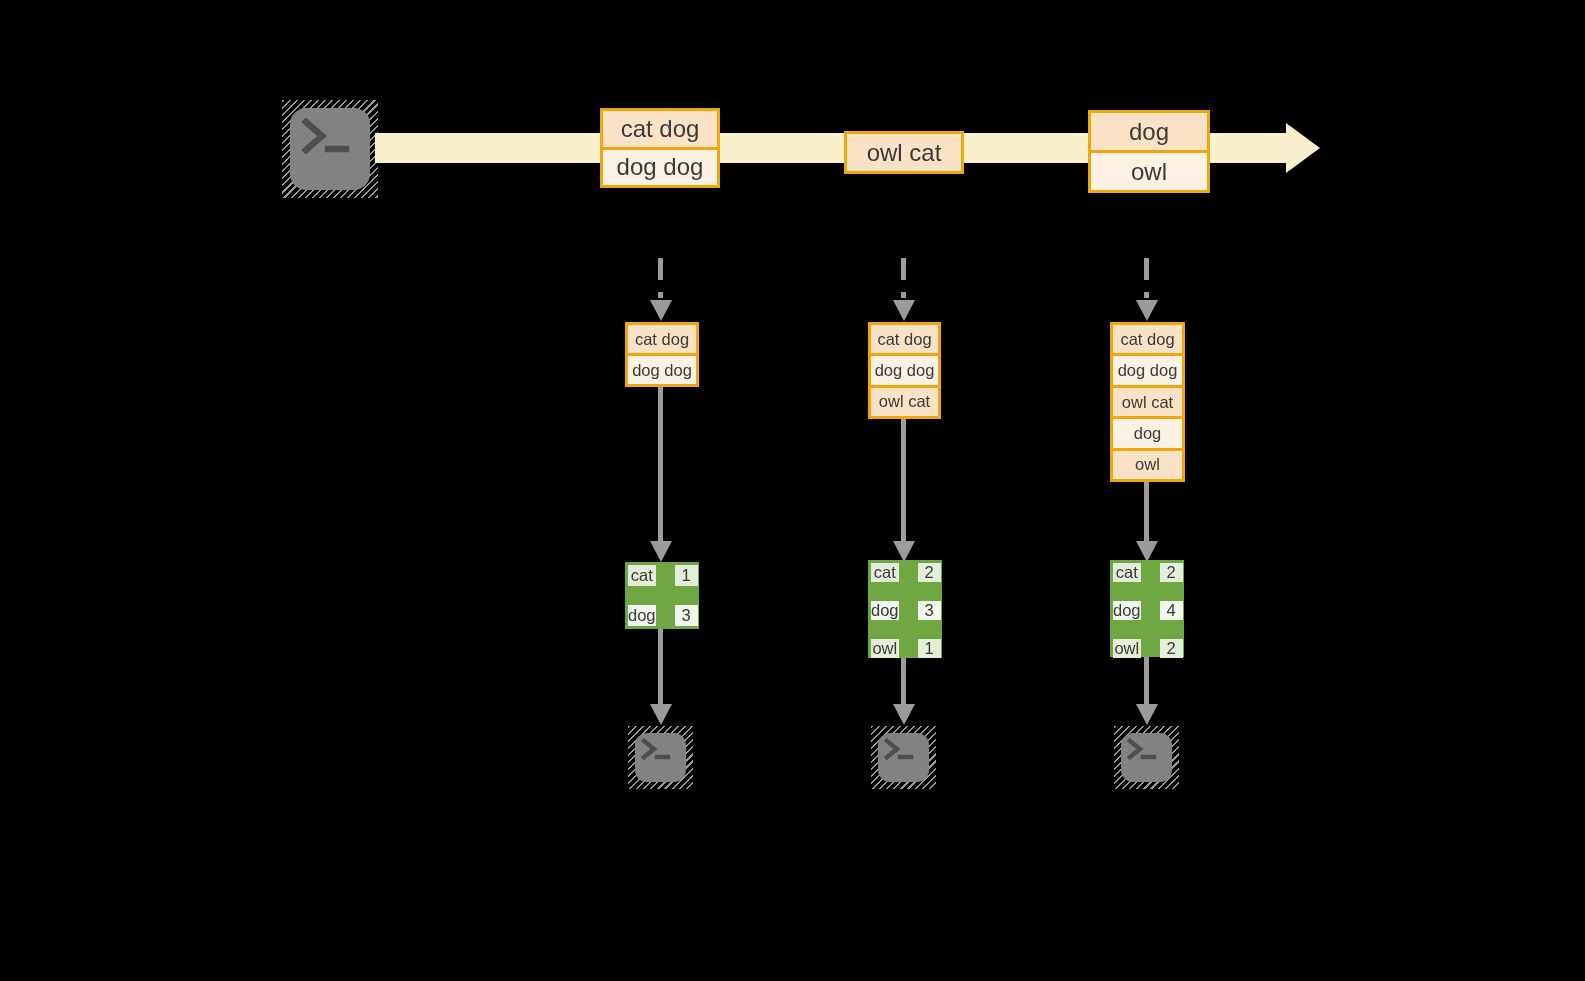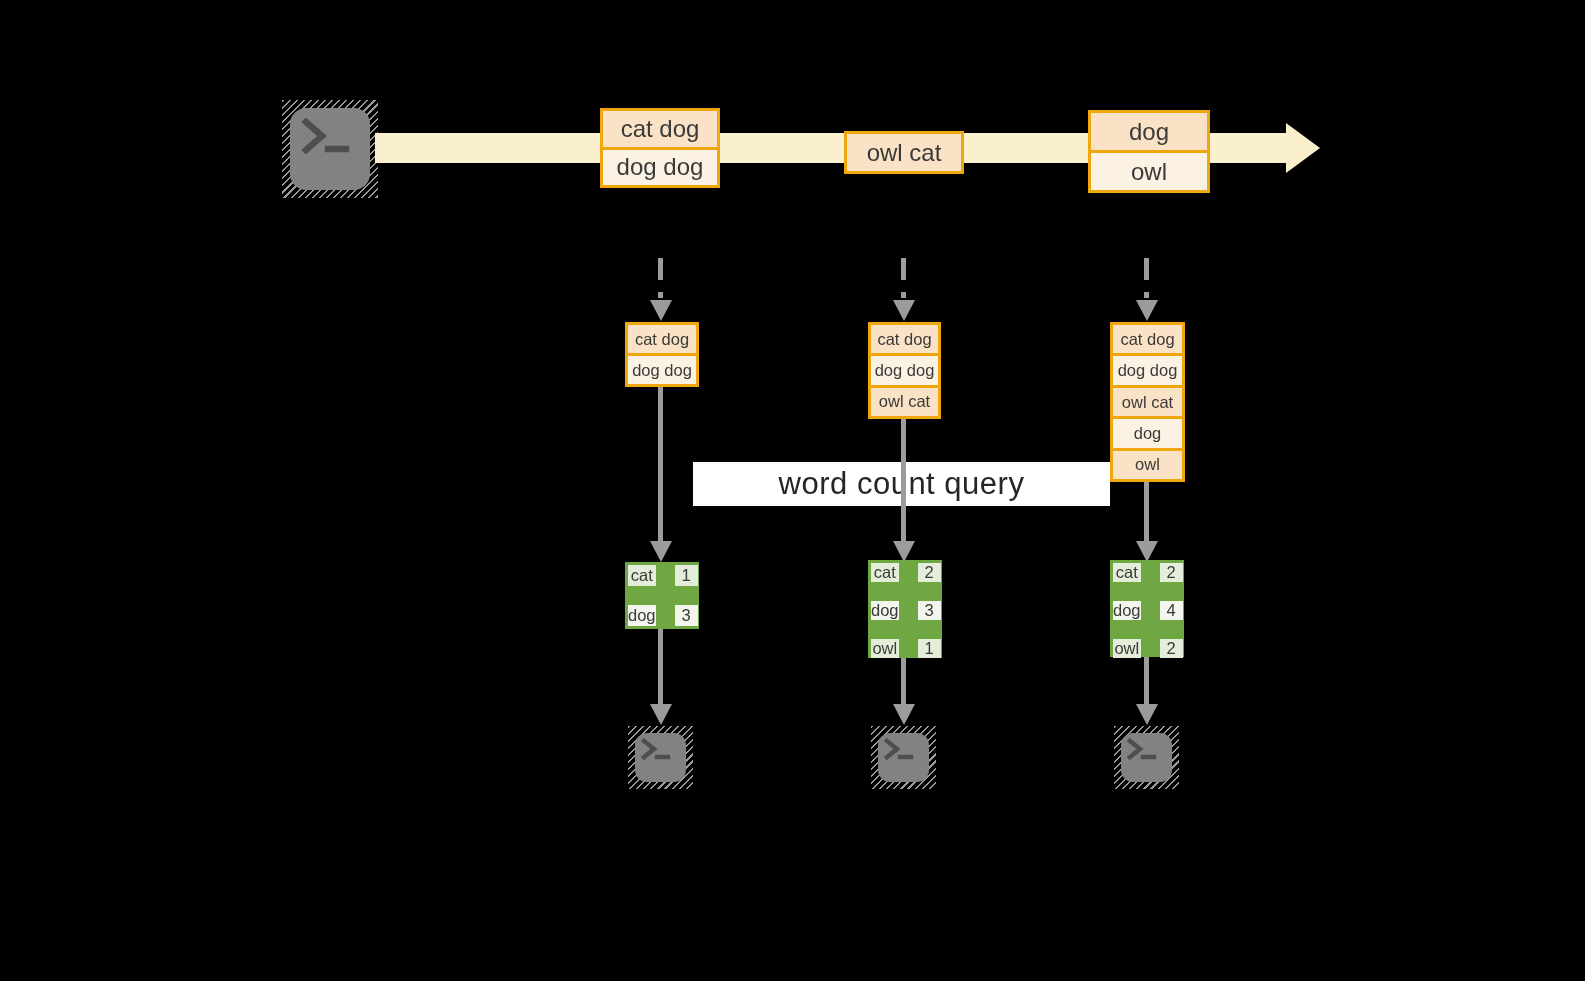--- a/index.html
+++ b/index.html
@@ -125,23 +125,20 @@
     <div class="orow peach">owl cat</div>
   </div>
   <div class="obox small snapshot" style="left:1110px;top:322px;width:75px;height:160px;">
     <div class="orow peach">cat dog</div>
     <div class="orow cream">dog dog</div>
     <div class="orow peach">owl cat</div>
     <div class="orow cream">dog</div>
     <div class="orow peach">owl</div>
   </div>
 
-  <div class="band">
-    <span>word count query</span>
-  </div>
 
   <div class="vline z3" style="left:658px;top:387px;height:155px;"></div>
   <div class="ah z3" style="left:650px;top:541px;"></div>
   <div class="vline z3" style="left:901px;top:419px;height:123px;"></div>
   <div class="ah z3" style="left:893px;top:541px;"></div>
   <div class="vline z3" style="left:1144px;top:482px;height:60px;"></div>
   <div class="ah z3" style="left:1136px;top:541px;"></div>
 
   <div class="gtable" style="left:625px;top:562px;width:74px;height:67px;grid-template-rows:repeat(2,1fr);">
     <div class="gcell g1">cat</div>

